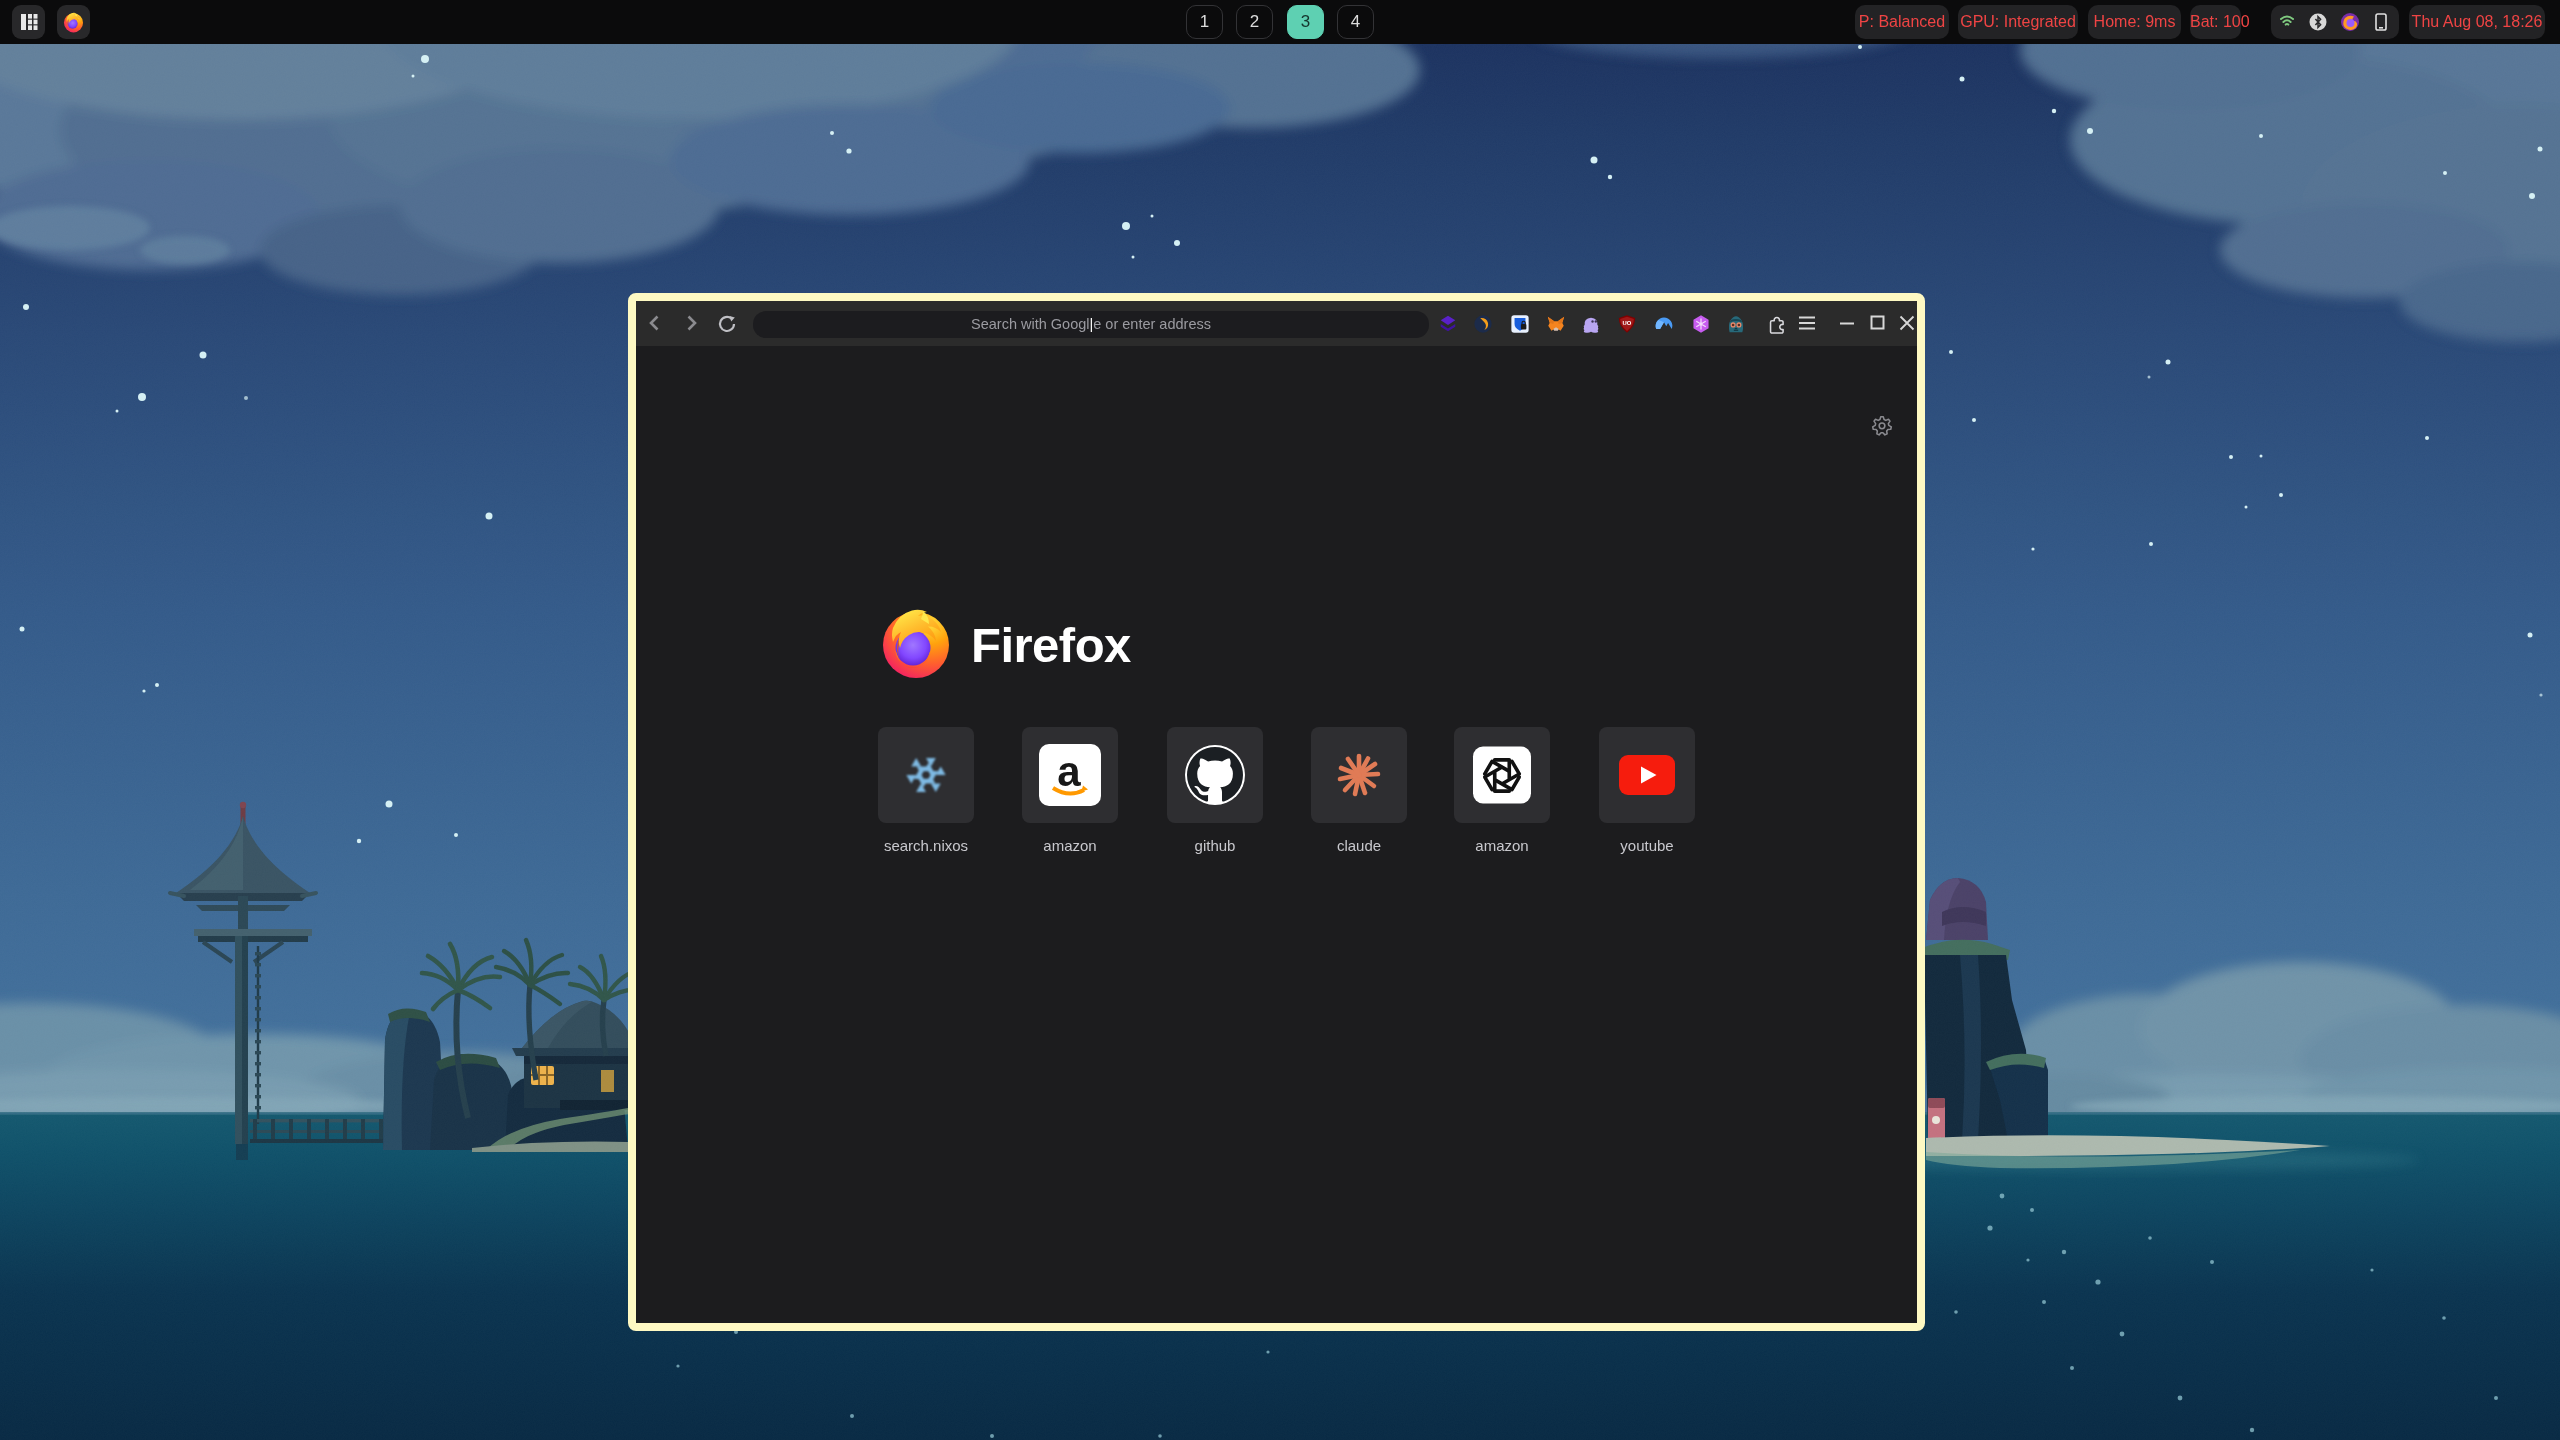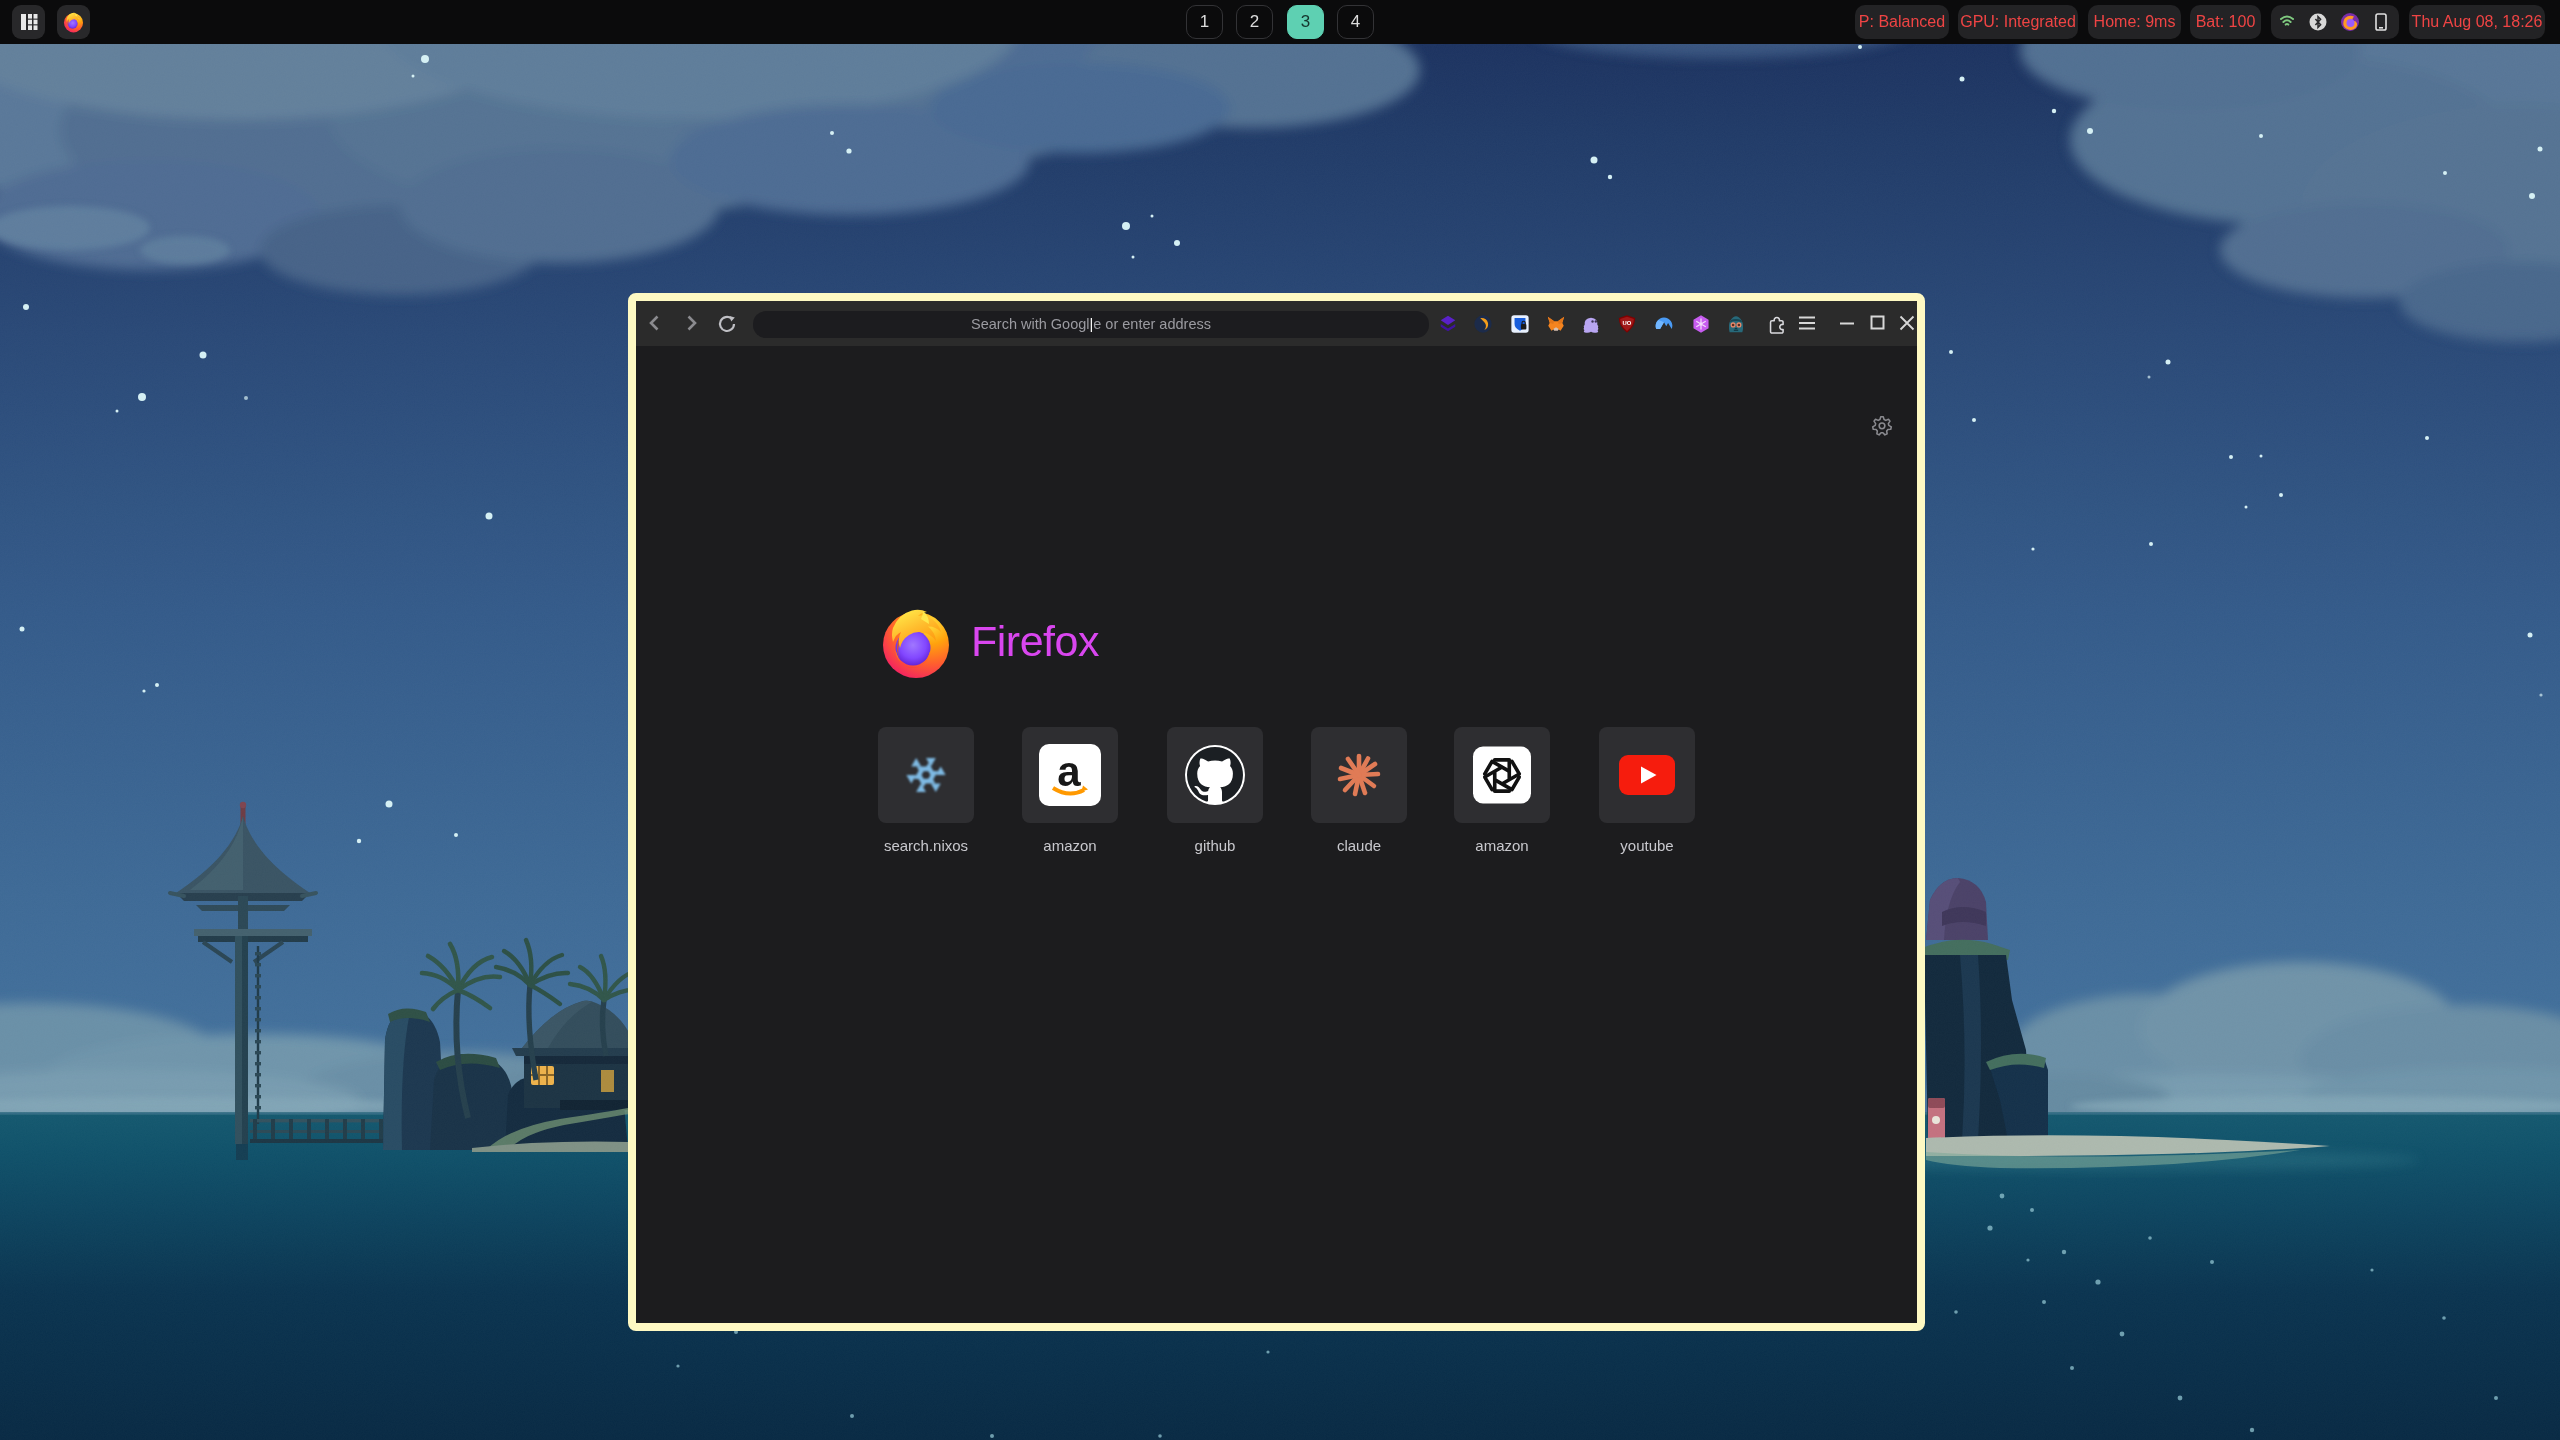--- a/index.html
+++ b/index.html
@@ -15,21 +15,21 @@
   #toolbar{position:absolute;left:0;top:0;width:100%;height:45px;background:#2b2b2b;}
   #tabbar{position:absolute;left:0;top:45px;width:100%;height:33px;background:#2b2b2b;}
   #urlbar{position:absolute;left:117px;top:10px;width:676px;height:27px;background:#1c1c1f;border-radius:13px;box-sizing:border-box;}
   #urlbar .ph{position:absolute;left:0;top:0;width:100%;height:27px;line-height:27px;text-align:center;color:#9b9ba1;font-size:14.5px;}
   .navic{position:absolute;top:12px;color:#b9b9be;}
   #tab{position:absolute;left:6px;top:0px;width:169px;height:31px;background:#1e1e20;border-radius:8px;color:#e8e8e8;font-size:13.5px;line-height:31px;}
   #tab .lbl{margin-left:36px;}
   .exti{position:absolute;top:306px;width:20px;height:20px;}
   
   #content{position:absolute;left:0;top:78px;width:100%;height:793px;background:#1c1c1e;}
-  #fxword{position:absolute;left:335px;top:238px;color:#d946ef;font-size:43px;font-weight:normal;letter-spacing:-0.5px;}
+  #fxword{position:absolute;left:335px;top:238px;color:#ffffff;font-size:49px;font-weight:bold;letter-spacing:-0.5px;}
   #searchbox{position:absolute;left:517px;top:244px;width:532px;height:46px;background:#2b2b2e;border-radius:8px;}
   #searchbox .ph{position:absolute;left:56px;top:0;height:46px;line-height:46px;color:#9fa0a6;font-size:17px;}
   .tile{position:absolute;top:348px;width:96px;height:96px;background:#2e2e31;border-radius:8px;}
   .tlabel{position:absolute;top:458px;width:160px;text-align:center;color:#c8c8cd;font-size:15px;}
   .ticon{position:absolute;left:50%;top:50%;transform:translate(-50%,-50%);}
 </style>
 </head>
 <body>
 <svg width="0" height="0" style="position:absolute">
   <defs>
@@ -380,21 +380,21 @@
         <use href="#fxlogo" x="5.5" y="6" width="22" height="22"></use>
       </svg>
   </div>
   <div class="ws" style="left:1186px;">1</div>
   <div class="ws" style="left:1236px;">2</div>
   <div class="ws on" style="left:1287px;">3</div>
   <div class="ws" style="left:1337px;">4</div>
   <div class="pill" style="left:1855px;width:94px;">P: Balanced</div>
   <div class="pill" style="left:1958px;width:120px;">GPU: Integrated</div>
   <div class="pill" style="left:2088px;width:93px;">Home: 9ms</div>
-  <div class="pill" style="left:2190px;width:71px;">Bat: 100</div>
+  <div class="pill" style="left:2190px;width:51px;">Bat: 100</div>
   <div class="pill" style="left:2271px;width:128px;">
     <svg width="128" height="34" viewBox="0 0 128 34">
       <g transform="translate(16,17)">
           <path d="M-6,-3 Q0,-8 6,-3 M-3.6,0 Q0,-3.4 3.6,0 M-1.3,2.6 Q0,1.4 1.3,2.6" stroke="#7fc97f" stroke-width="2" fill="none" stroke-linecap="round"></path>
         </g>
       <g transform="translate(47,17)">
           <circle r="8.5" fill="#d8d8d8"></circle>
           <path d="M-2.6,-3 L2.6,2.8 L0,5.4 L0,-5.4 L2.6,-2.8 L-2.6,3" stroke="#2a2a2c" stroke-width="1.5" fill="none"></path>
         </g>
       <g transform="translate(79,17)">

